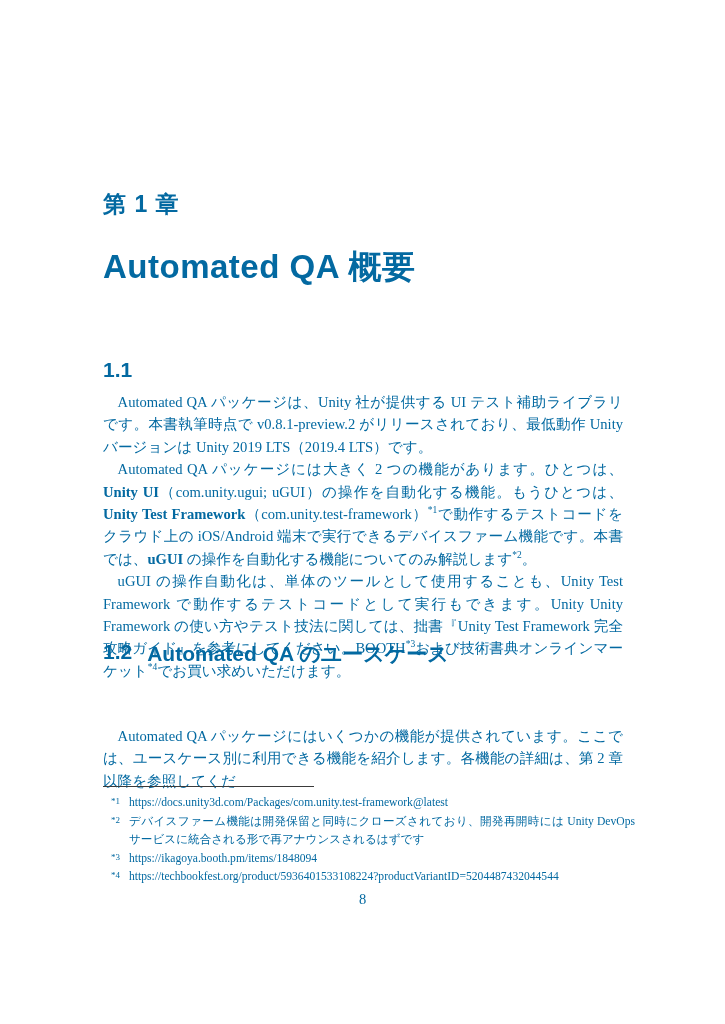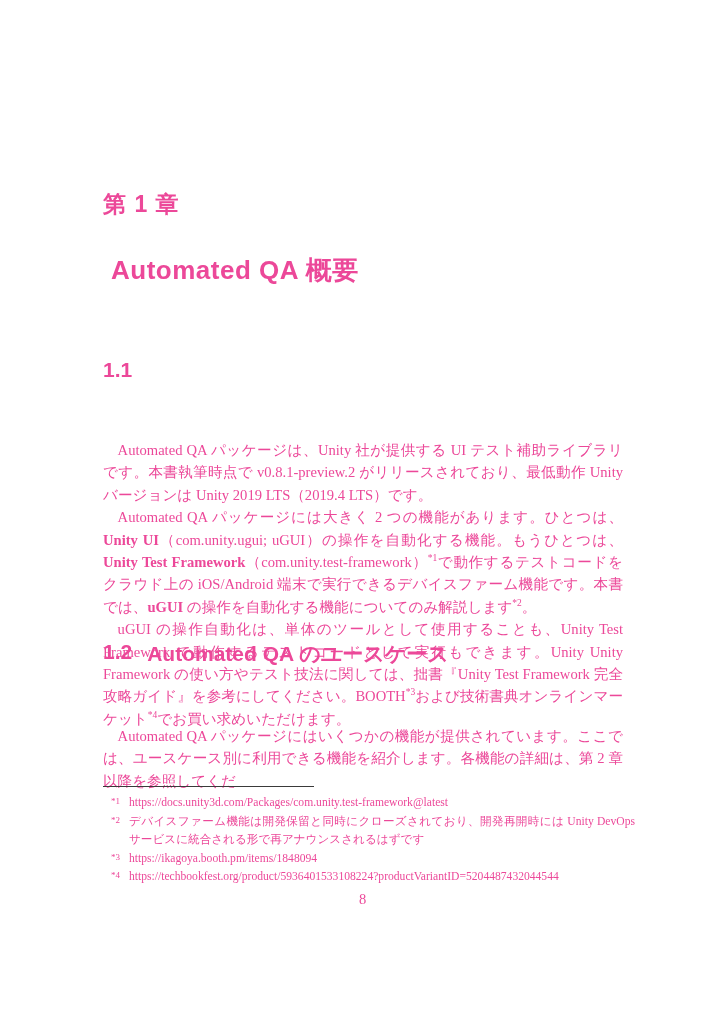--- a/index.html
+++ b/index.html
@@ -2,21 +2,21 @@
 <html><head>
 <meta charset="utf-8">
 <style>
   html, body { margin: 0; padding: 0; background: #ffffff; }
   #page {
     position: relative;
     width: 725px;
     height: 1024px;
     background: #ffffff;
     overflow: hidden;
-    color: #ec4899;
+    color: #0369a1;
   }
   .sans { font-family: "Liberation Sans", "DejaVu Sans", sans-serif; font-weight: 700; }
   .serif { font-family: "Liberation Serif", "DejaVu Serif", serif; }
 
   #chapter-label {
     position: absolute; left: 103px; top: 189px;
     font-size: 23px; letter-spacing: 1px;
   }
   #chapter-title {
     position: absolute; left: 103px; top: 245px;
@@ -29,21 +29,21 @@
   }
   #sec1-heading { top: 358px; }
   #sec2-heading { top: 640px; }
   .section-num { margin-right: 15px; }
 
   .body-block {
     position: absolute; left: 103px; width: 520px;
     font-size: 14.6px; line-height: 22.4px;
     text-align: justify; text-justify: inter-ideograph;
   }
-  #sec1-body { top: 391px; margin-top: 48px; }
+  #sec1-body { top: 391px; }
   #sec2-body { top: 725px; }
   .para { margin: 0; text-indent: 1em; }
   .para .b { font-weight: 700; }
   .para sup {
     font-size: 9.5px; line-height: 0;
     vertical-align: super; letter-spacing: 0;
   }
 
   #footnotes {
     position: absolute; left: 103px; top: 786px; width: 532px;
@@ -65,21 +65,21 @@
     text-align: center; font-size: 14.5px;
   }
 </style>
 </head>
 <body>
 
 <div id="page">
 
   <div id="chapter-label" class="sans">第 1 章</div>
 
-  <h1 id="chapter-title" class="sans" style="margin:8px; font-size:26px;">Automated QA 概要</h1>
+  <h1 id="chapter-title" class="sans" style="margin:0; font-size:33px;">Automated QA 概要</h1>
 
   <div id="sec1-heading" class="section-heading sans">
     <span class="section-num">1.1</span>
   </div>
 
   <div id="sec1-body" class="body-block serif">
     <p class="para"><span>Automated QA パッケージは、Unity 社が提供する UI テスト補助ライブラリです。本書執筆時点で v0.8.1-preview.2 がリリースされており、最低動作 Unity バージョンは Unity 2019 LTS（2019.4 LTS）です。</span></p>
     <p class="para"><span>Automated QA パッケージには大きく 2 つの機能があります。ひとつは、</span><span class="b">Unity UI</span><span>（com.unity.ugui; uGUI）の操作を自動化する機能。もうひとつは、</span><span class="b">Unity Test Framework</span><span>（com.unity.test-framework）</span><sup>*1</sup><span>で動作するテストコードをクラウド上の iOS/Android 端末で実行できるデバイスファーム機能です。本書では、</span><span class="b">uGUI</span><span> の操作を自動化する機能についてのみ解説します</span><sup>*2</sup><span>。</span></p>
     <p class="para"><span>uGUI の操作自動化は、単体のツールとして使用することも、Unity Test Framework で動作するテストコードとして実行もできます。Unity Unity Framework の使い方やテスト技法に関しては、拙書『Unity Test Framework 完全攻略ガイド』を参考にしてください。BOOTH</span><sup>*3</sup><span>および技術書典オンラインマーケット</span><sup>*4</sup><span>でお買い求めいただけます。</span></p>
   </div>

